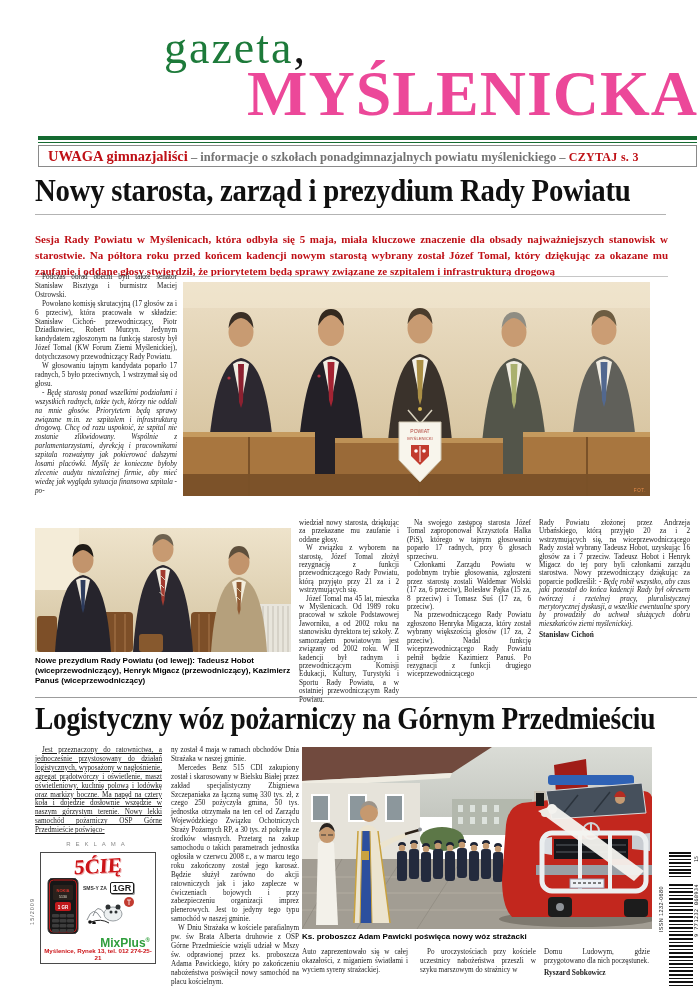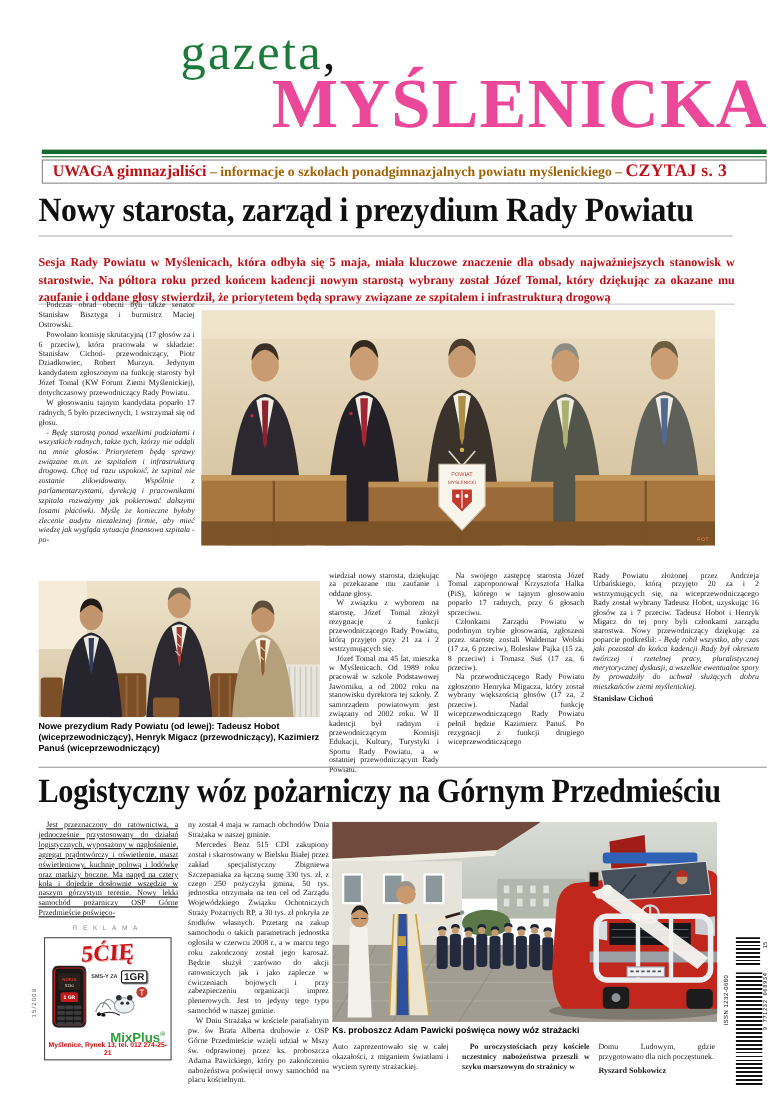--- a/index.html
+++ b/index.html
@@ -9,22 +9,22 @@
   .rule{position:absolute;height:1px;background:#b3b3b3;}
 
   
   #logo-gazeta{left:164px;top:24px;font-size:46px;line-height:48px;color:#1d7a3a;letter-spacing:2px;}
   #logo-accent{color:#151515;font-size:46px;}
   #logo-main{right:2px;top:56px;font-size:64px;line-height:76px;font-weight:700;color:#ec4899;letter-spacing:1px;}
   #green-rule{left:38px;top:136px;width:659px;height:2px;border-top:4px solid #156a31;border-bottom:1px solid #156a31;}
   #banner{left:38px;top:145px;width:659px;height:22px;border:1px solid #8a8a8a;box-sizing:border-box;
           padding-left:9px;line-height:19px;background:#fff;white-space:nowrap;}
   .banner-strong{font-weight:700;font-size:14.5px;color:#bf1016;}
-  .banner-rest{font-weight:700;font-size:12.5px;color:#a16207;}
-  .banner-cta{font-weight:700;font-size:16px;color:#bf1016;letter-spacing:.3px;}
+  .banner-rest{font-weight:700;font-size:12.5px;color:#737373;}
+  .banner-cta{font-weight:700;font-size:12px;color:#bf1016;letter-spacing:.3px;}
 
   
   .headline{font-weight:700;white-space:nowrap;color:#101010;letter-spacing:-.3px;
             font-size:31px;line-height:38px;transform-origin:0 0;}
   #a1-headline{left:35px;top:172px;transform:scaleX(.93);}
   #a1-rule1{left:35px;top:214px;width:631px;}
   #a1-lead{left:35px;top:221px;width:633px;font-weight:700;font-size:11px;line-height:16px;
            color:#bf1016;text-align:justify;margin-top:10px;}
   #a1-rule2{left:35px;top:276px;width:633px;background:#c6c6c6;}
 
@@ -53,21 +53,21 @@
   #a2-sep{left:35px;top:697px;width:662px;background:#9c9c9c;}
   #a2-headline{left:35px;top:700px;transform:scaleX(.885);}
   .bt3{font-size:7.2px;line-height:8.9px;text-align:justify;}
   .bt3 p{margin:0;text-indent:7px;}
   .bt3 p.noind{text-indent:0;}
   #a2-col1{left:35px;top:746px;width:127px;text-decoration:underline;}
   #a2-col2{left:171px;top:746px;width:128px;}
   #photo3{left:302px;top:747px;width:350px;height:182px;}
   #photo3-caption{left:302px;top:932px;width:350px;}
   #a2-b1{left:302px;top:948px;width:106px;}
-  #a2-b2{left:420px;top:948px;width:116px;font-weight:bold;}
+  #a2-b2{left:420px;top:948px;width:116px;}
   #a2-b3{left:544px;top:948px;width:106px;}
 
   
   #reklama{left:38px;top:841px;width:120px;text-align:center;
            font-family:"Liberation Sans",sans-serif;font-size:6px;letter-spacing:5px;color:#8c8c8c;}
   #ad-box{left:40px;top:852px;width:116px;height:112px;border:1px solid #4a4a4a;
           box-sizing:border-box;background:#fff;overflow:hidden;}
   .ad-head{text-align:center;font-weight:700;font-size:21px;line-height:22px;color:#cc1418;
            transform:rotate(-3deg) skewX(-6deg);margin-top:2px;text-shadow:1px 1px 0 rgba(204,20,24,.35);}
   .ad-mid{display:flex;padding:1px 3px 0 6px;}

